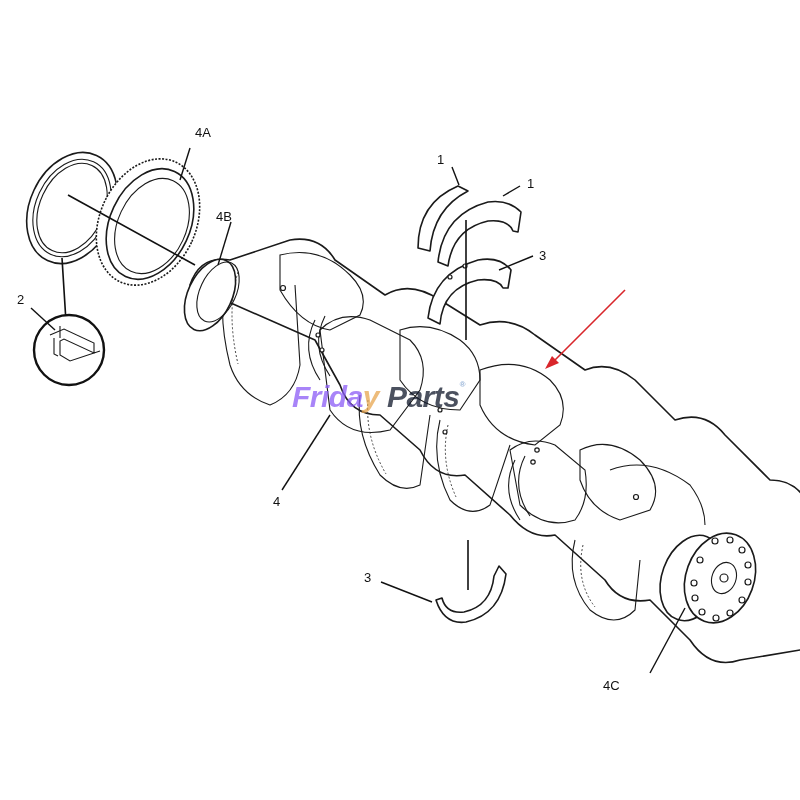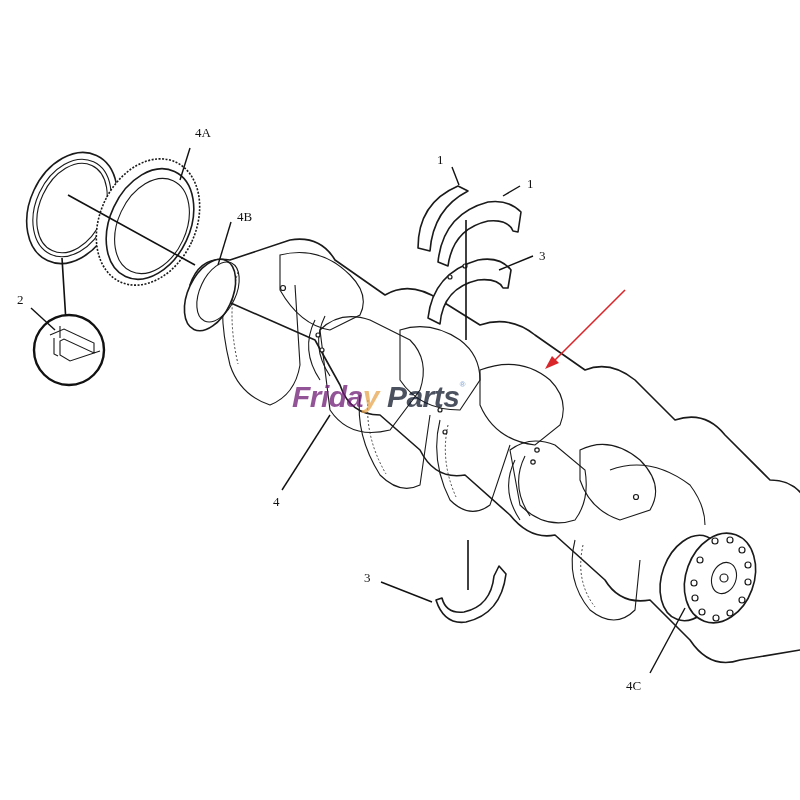--- a/index.html
+++ b/index.html
@@ -4,23 +4,23 @@
   <style>
     html, body { margin: 0; padding: 0; background: #ffffff; }
     body { width: 800px; height: 800px; overflow: hidden; position: relative; font-family: "Liberation Sans", sans-serif; }
     #diagram { position: absolute; left: 0; top: 0; width: 800px; height: 800px; }
     .part { fill: #ffffff; stroke: #1a1a1a; stroke-width: 1.6; stroke-linejoin: round; }
     .thin { fill: none; stroke: #1a1a1a; stroke-width: 1.1; }
     .dash { fill: none; stroke: #333; stroke-width: 0.9; stroke-dasharray: 2 2; }
     .leader { fill: none; stroke: #111; stroke-width: 1.4; }
     .axis { fill: none; stroke: #111; stroke-width: 1.6; }
     .hole { fill: #ffffff; stroke: #1a1a1a; stroke-width: 1.2; }
-    .callout { position: absolute; font-size: 13px; color: #111; line-height: 1; font-family: Liberation Serif, serif; }
+    .callout { position: absolute; font-size: 13px; color: #111; line-height: 1; }
     .watermark { position: absolute; left: 292px; top: 380px; font-size: 30px; font-weight: bold; font-style: italic; letter-spacing: -0.5px; opacity: 0.75; white-space: nowrap; }
-    .wm-a { color: #701a75; }
+    .wm-a { color: #8b5cf6; }
     .wm-b { color: #e8a650; }
     .wm-c { color: #0f172a; }
     .reg { font-size: 8px; vertical-align: top; color: #6f95c8; }
   </style>
 </head>
 <body>
 
 <svg id="diagram" viewBox="0 0 800 800" xmlns="http://www.w3.org/2000/svg">
 
   <g>
@@ -124,24 +124,24 @@
     <line class="leader" x1="650" y1="673" x2="685" y2="608"></line>
   </g>
 
   <g>
     <line x1="625" y1="290" x2="553" y2="362" stroke="#d9262b" stroke-width="1.6"></line>
     <polygon points="545,369 552,356 559,363" fill="#d9262b"></polygon>
   </g>
 </svg>
 
 <span class="callout" style="left:195px; top:126px;">4A</span>
-<span class="callout" style="left:237px; top:210px;">4B</span>
+<span class="callout" style="left:216px; top:210px;">4B</span>
 <span class="callout" style="left:17px; top:293px;">2</span>
 <span class="callout" style="left:437px; top:153px;">1</span>
 <span class="callout" style="left:527px; top:177px;">1</span>
 <span class="callout" style="left:539px; top:249px;">3</span>
 <span class="callout" style="left:273px; top:495px;">4</span>
 <span class="callout" style="left:364px; top:571px;">3</span>
-<span class="callout" style="left:626px; top:679px;text-align:center;">4C</span>
+<span class="callout" style="left:603px; top:679px;text-align:center;">4C</span>
 
 <div class="watermark">
   <span class="wm-a">Frida</span><span class="wm-b">y</span><span class="wm-c"> Parts</span><span class="reg">®</span>
 </div>
 
 </body></html>

